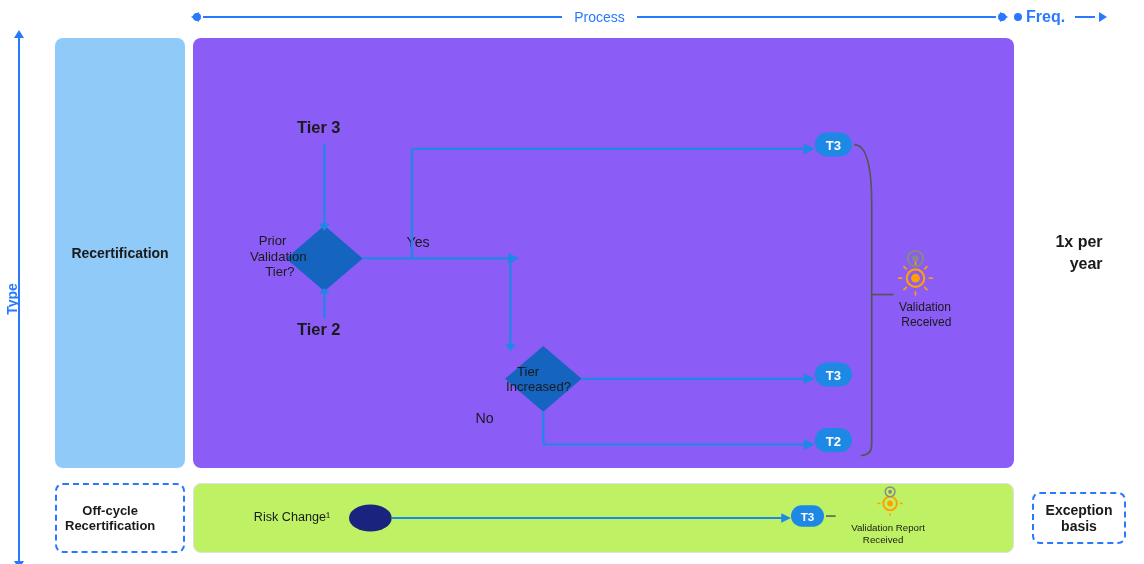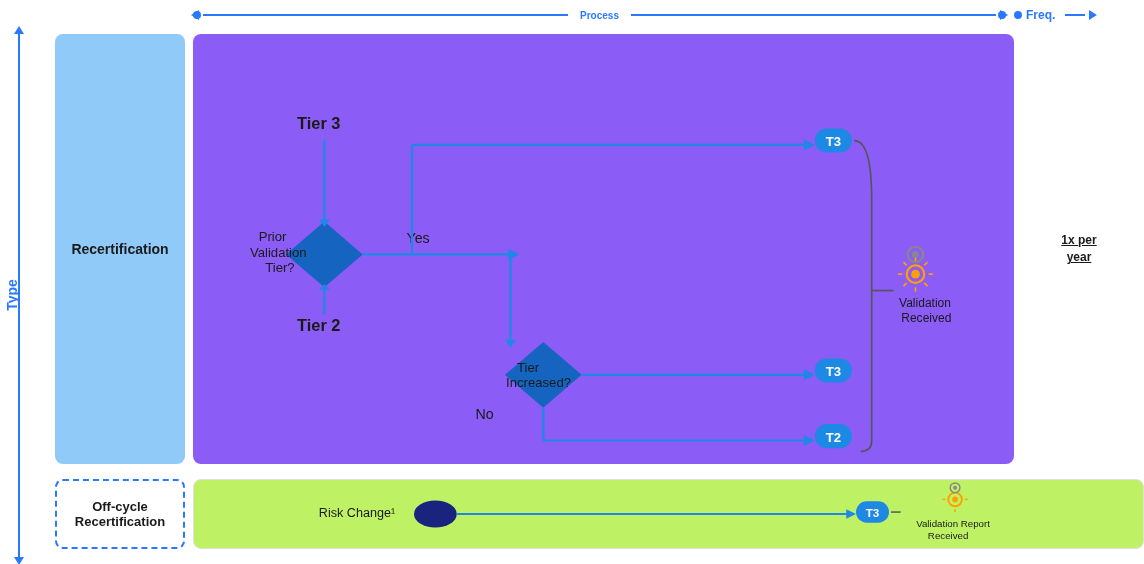--- a/index.html
+++ b/index.html
@@ -125,21 +125,20 @@
       height: 85px;
       gap: 0;
     }
 
     .offcycle-label-box {
       width: 130px;
       border: 2px dashed #2979FF;
       border-radius: 8px;
       display: flex;
       align-items: center;
-      justify-content: center;
       text-align: center;
       font-weight: bold;
       font-size: 13px;
       color: #1a1a1a;
       padding: 8px;
       margin-right: 8px;
       flex-shrink: 0;
       height: 70px;
     }
 
@@ -184,32 +183,32 @@
   <div class="header-row">
     <div style="width:55px; flex-shrink:0;"></div>
     <div style="width:138px; flex-shrink:0;"></div>
     <div style="display:flex; align-items:center; flex:1; gap:0;">
 
       <div class="process-dot-left"></div>
       <div style="width:2px; height:2px;"></div>
       <div style="flex:1; display:flex; align-items:center; position:relative;">
         <div style="position:absolute; left:-12px; border-right:8px solid #2979FF; border-top:5px solid transparent; border-bottom:5px solid transparent;"></div>
         <div style="flex:1; height:2px; background:#2979FF;"></div>
-        <div style="font-weight:bold; font-size:10px; color:#2979FF; padding: 0 12px;">Process</div>
+        <div style="font-weight:normal; font-size:14px; color:#2979FF; padding: 0 12px;">Process</div>
         <div style="flex:1; height:2px; background:#2979FF;"></div>
         <div style="position:absolute; right:-12px; border-left:8px solid #2979FF; border-top:5px solid transparent; border-bottom:5px solid transparent;"></div>
       </div>
       <div style="width:2px; height:2px;"></div>
       <div class="process-dot-right"></div>
     </div>
     <div style="width:8px;"></div>
 
     <div style="width:130px; display:flex; align-items:center; gap:4px; flex-shrink:0;">
       <div class="freq-dot"></div>
-      <span style="color:#2979FF; font-weight:bold; font-size:12px;">Freq.</span>
+      <span style="color:#2979FF; font-weight:bold; font-size:16px;">Freq.</span>
       <div style="width:2px; height:2px;"></div>
       <div style="height:2px; width:20px; background:#2979FF;"></div>
       <div style="border-left:8px solid #2979FF; border-top:5px solid transparent; border-bottom:5px solid transparent;"></div>
     </div>
   </div>
 
   <div class="content-area">
 
     <div class="type-column">
       <div style="position:absolute; left:14px; top:0; bottom:0; display:flex; flex-direction:column; align-items:center;">
@@ -299,21 +298,21 @@
 
             <circle cx="660" cy="200" r="7" fill="none" stroke="#888" stroke-width="2"></circle>
             <circle cx="660" cy="200" r="3" fill="#888"></circle>
 
             <text x="645" y="248" font-size="11" fill="#1a1a1a">Validation</text>
             <text x="647" y="262" font-size="11" fill="#1a1a1a">Received</text>
           </svg>
         </div>
 
         <div class="freq-column-upper">
-          <div style="text-align:center; font-weight:bold; font-size:12px; line-height:1.4;text-decoration:underline;">
+          <div style="text-align:right; font-weight:bold; font-size:16px; line-height:1.4;">
             <span>1x per<br>year</span>
           </div>
         </div>
       </div>
 
       <div class="recert-lower">
 
         <div class="offcycle-label-box">
           <span style="white-space:pre-line; text-align:center;">Off-cycle
 Recertification</span>
@@ -342,17 +341,22 @@
             <line x1="680" y1="20" x2="683" y2="20" stroke="#FFA000" stroke-width="1.5"></line>
 
             <circle cx="670" cy="8" r="5" fill="none" stroke="#888" stroke-width="1.5"></circle>
             <circle cx="670" cy="8" r="2" fill="#888"></circle>
 
             <text x="630" y="48" font-size="10" fill="#1a1a1a">Validation Report</text>
             <text x="642" y="61" font-size="10" fill="#1a1a1a">Received</text>
           </svg>
         </div>
 
+        <div class="freq-column-lower">
+          <div class="exception-box">
+            <span>Exception<br>basis</span>
+          </div>
+        </div>
       </div>
     </div>
   </div>
 
 </div>
 
 </body></html>

